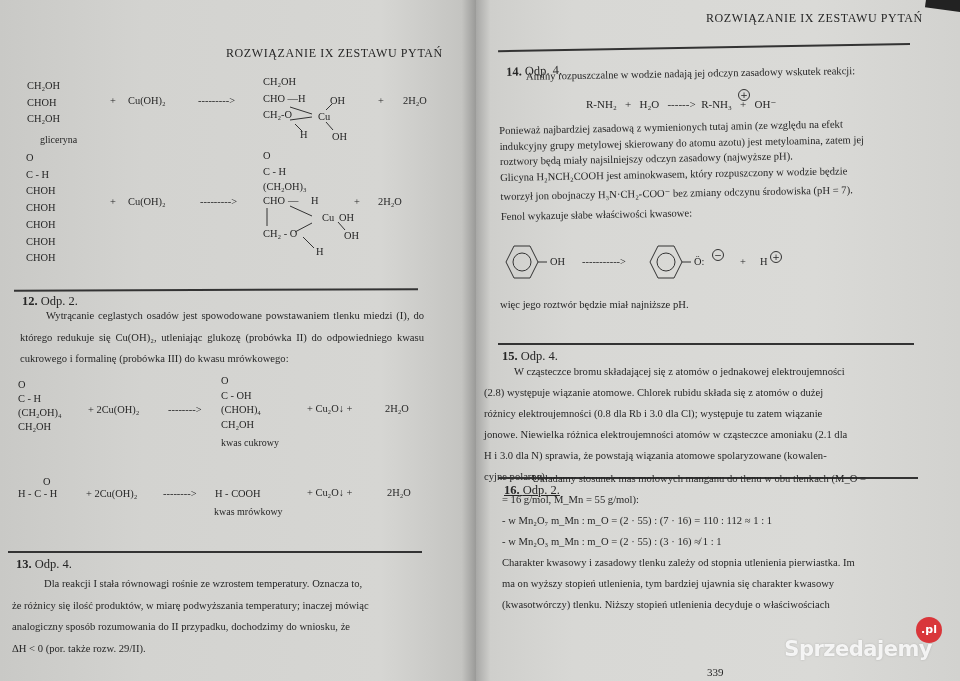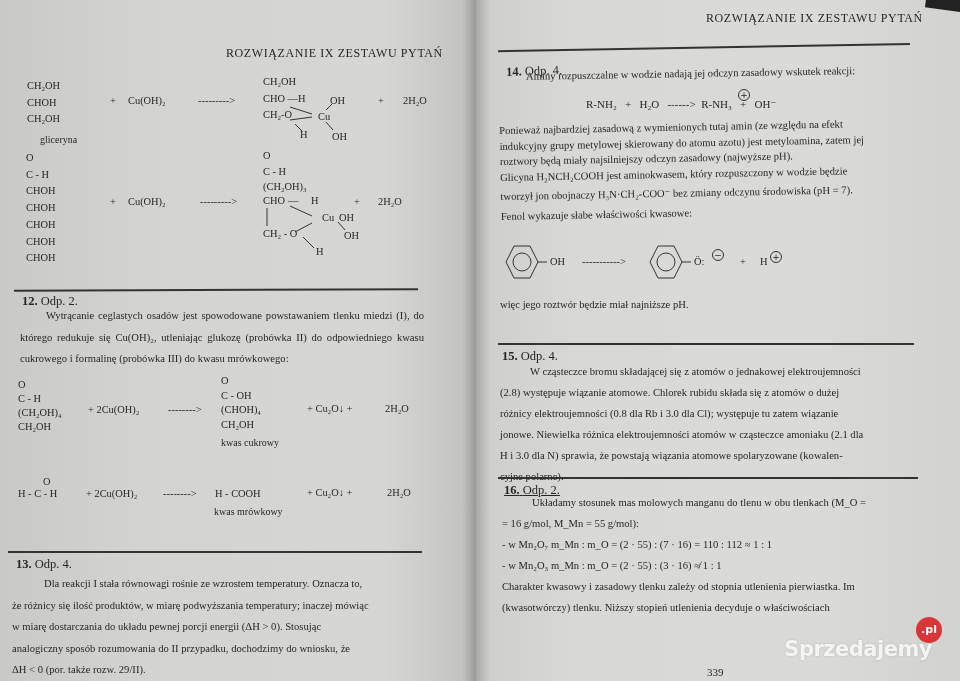--- a/index.html
+++ b/index.html
@@ -160,21 +160,20 @@
 
   <div class="hr" style="left:8px;top:551px;width:414px;"></div>
 
   <div class="abs q-head" style="left:16px;top:557px;">
     <b>13.</b>
     <span>Odp. 4.</span>
   </div>
   <div class="para" style="left:12px;top:573px;width:410px;">
     <div style="padding-left:32px;">Dla reakcji I stała równowagi rośnie ze wzrostem temperatury. Oznacza to,</div>
     <div>że różnicy się ilość produktów, w miarę podwyższania temperatury; inaczej mówiąc</div>
-    <div>w miarę dostarczania do układu pewnej porcji energii (ΔH &gt; 0). Stosując</div>
     <div>analogiczny sposób rozumowania do II przypadku, dochodzimy do wniosku, że</div>
     <div>ΔH &lt; 0 (por. także rozw. 29/II).</div>
   </div>
 </div>
 
 <div class="page page-right">
   <div class="corner-dark"></div>
   <div class="abs running-head" style="left:230px;top:11px;">ROZWIĄZANIE IX ZESTAWU PYTAŃ</div>
   <div class="hr" style="left:22px;top:43px;width:412px;transform:rotate(-1deg);transform-origin:right;"></div>
 
@@ -223,41 +222,42 @@
   <div class="abs" style="left:294px;top:246px;"><span class="oplus">+</span></div>
 
   <div class="abs" style="left:24px;top:299px;font-size:10.6px;">więc jego roztwór będzie miał najniższe pH.</div>
 
   <div class="hr" style="left:22px;top:343px;width:416px;"></div>
 
   <div class="abs q-head" style="left:26px;top:349px;text-align:right;">
     <b>15.</b>
     <span>Odp. 4.</span>
   </div>
-  <div class="para" style="left:24px;top:361px;width:418px;line-height:21px;">
+  <div class="para" style="left:8px;top:361px;width:418px;line-height:21px;">
     <div style="padding-left:30px;">W cząsteczce bromu składającej się z atomów o jednakowej elektroujemności</div>
     <div>(2.8) występuje wiązanie atomowe. Chlorek rubidu składa się z atomów o dużej</div>
     <div>różnicy elektroujemności (0.8 dla Rb i 3.0 dla Cl); występuje tu zatem wiązanie</div>
     <div>jonowe. Niewielka różnica elektroujemności atomów w cząsteczce amoniaku (2.1 dla</div>
     <div>H i 3.0 dla N) sprawia, że powstają wiązania atomowe spolaryzowane (kowalen-</div>
     <div>cyjne polarne).</div>
   </div>
 
   <div class="hr" style="left:22px;top:477px;width:420px;"></div>
 
   <div class="abs q-head" style="left:28px;top:483px;text-decoration:underline;">
     <b>16.</b>
     <span>Odp. 2.</span>
   </div>
-  <div class="para" style="left:26px;top:492px;width:420px;line-height:21px;">
+  <div class="para" style="left:26px;top:468px;width:420px;line-height:21px;">
     <div style="padding-left:30px;">Układamy stosunek mas molowych manganu do tlenu w obu tlenkach (M_O =</div>
     <div>= 16 g/mol, M_Mn = 55 g/mol):</div>
     <div>- w Mn₂O₇ m_Mn : m_O = (2 · 55) : (7 · 16) = 110 : 112 ≈ 1 : 1</div>
     <div>- w Mn₂O₃ m_Mn : m_O = (2 · 55) : (3 · 16) ≉ 1 : 1</div>
     <div>Charakter kwasowy i zasadowy tlenku zależy od stopnia utlenienia pierwiastka. Im</div>
+    <div>ma on wyższy stopień utlenienia, tym bardziej ujawnia się charakter kwasowy</div>
     <div>(kwasotwórczy) tlenku. Niższy stopień utlenienia decyduje o właściwościach</div>
   </div>
 
   <div class="abs page-number" style="left:231px;top:666px;">339</div>
 
   <div class="watermark">Sprzedajemy</div>
   <div class="wm-badge">.pl</div>
 </div>
 
 </body></html>

